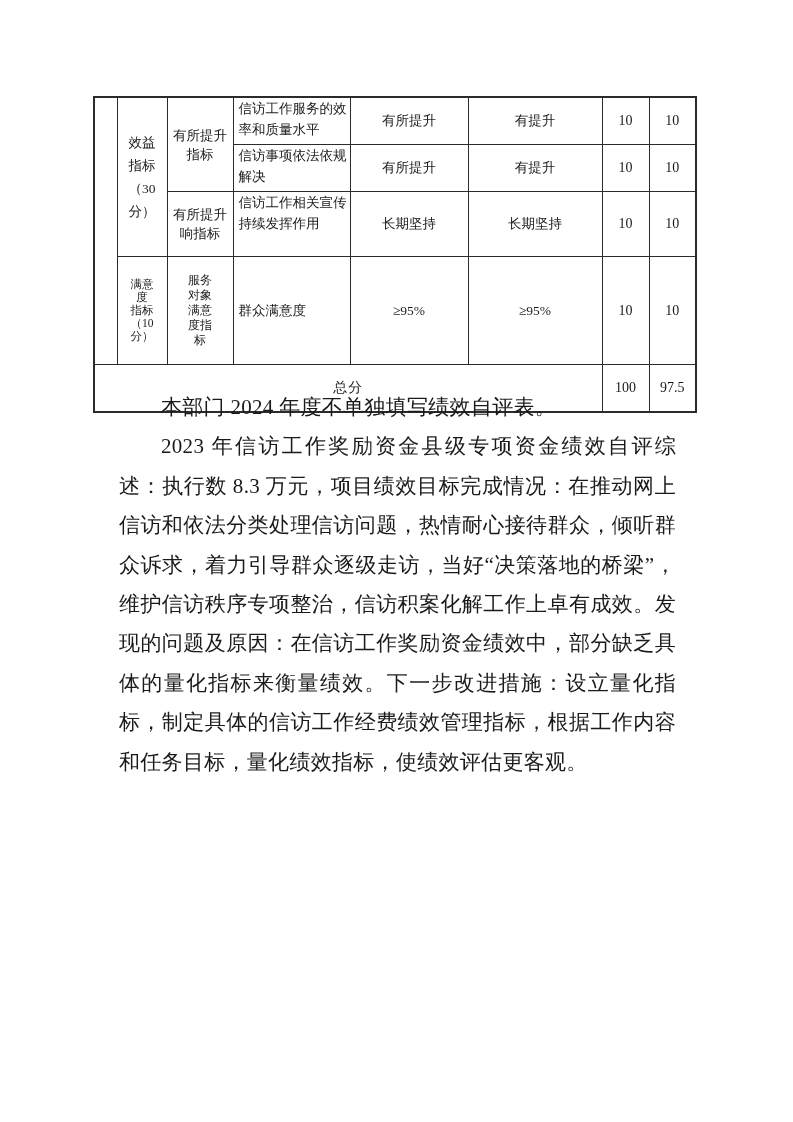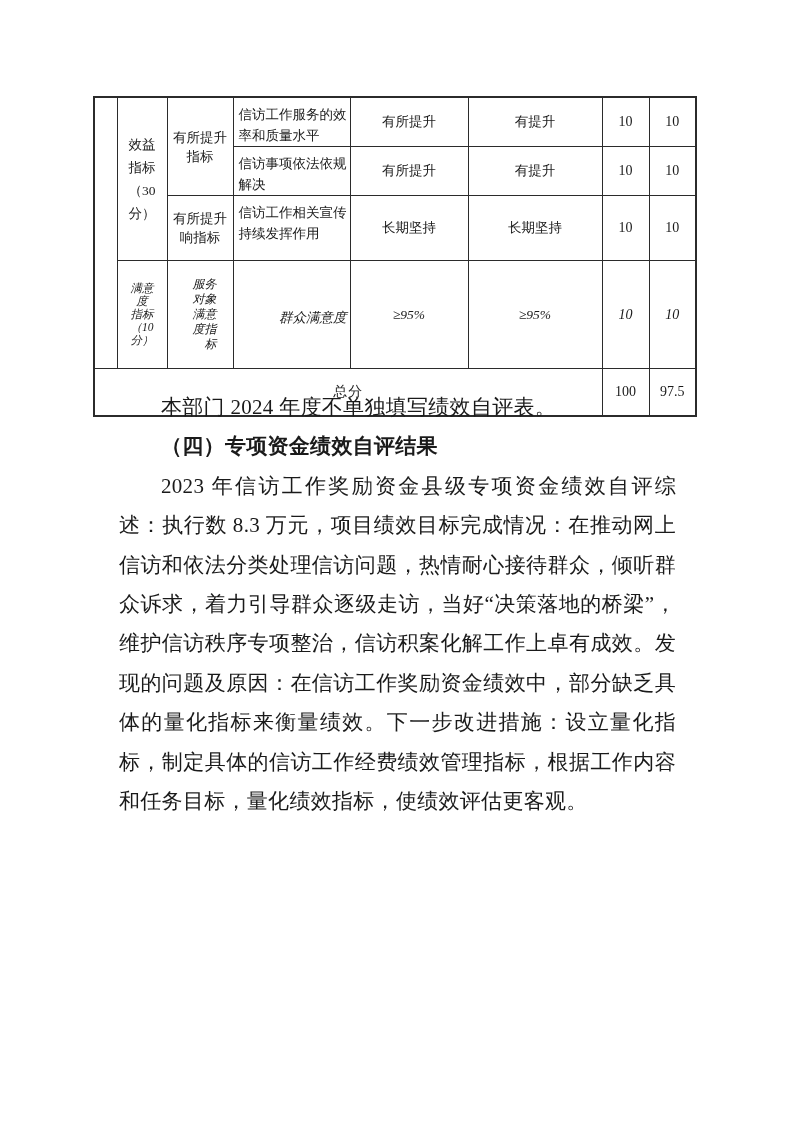--- a/index.html
+++ b/index.html
@@ -30,29 +30,29 @@
     line-height: 20px;
     text-align: center;
     vertical-align: middle;
     padding: 13px 2px;
     white-space: pre-line;
     overflow: hidden;
   }
   tr.r1 { height: 41px; }
   tr.r2 { height: 43px; }
   tr.r3 { height: 63px; }
-  tr.r4 { height: 68px; font-style: italic; }
+  tr.r4 { height: 68px; }
   tr.r5 { height: 39px; margin-left: 46px; }
 
   td.cell-group    { line-height: 23px; }
   td.cell-small    { font-size: 11.5px; line-height: 13px; padding: 0; }
   td.cell-sub      { line-height: 19px; }
-  td.cell-sub-sm   { font-size: 12px; line-height: 15px; padding: 16px; text-align: right; }
-  td.cell-ind      { text-align: left; vertical-align: top; padding: 6px 3px 0 5px; line-height: 21px; }
-  td.cell-ind-mid  { text-align: right; vertical-align: middle; }
+  td.cell-sub-sm   { font-size: 12px; line-height: 15px; padding: 16px; }
+  td.cell-ind      { text-align: left; vertical-align: top; padding: 0 3px 0 5px; line-height: 21px; }
+  td.cell-ind-mid  { text-align: left; vertical-align: middle; }
   td.cell-num      { font-size: 14px; text-align: center; }
   td.cell-total    { font-size: 14px; letter-spacing: 1px; }
 
   
   .body-text {
     position: absolute;
     left: 119px;
     top: 388px;
     width: 557px;
     font-size: 21px;
@@ -131,17 +131,16 @@
       <tr class="r5">
         <td colspan="6" class="cell-total">总分</td>
         <td class="cell-num">100</td>
         <td class="cell-num">97.5</td>
       </tr>
     </tbody>
   </table>
 
   <div class="body-text">
     <p>本部门 2024 年度不单独填写绩效自评表。</p>
-    <p class="heading">（四）专项资金绩效自评结果</p>
     <p>2023 年信访工作奖励资金县级专项资金绩效自评综述：执行数 8.3 万元，项目绩效目标完成情况：在推动网上信访和依法分类处理信访问题，热情耐心接待群众，倾听群众诉求，着力引导群众逐级走访，当好“决策落地的桥梁”，维护信访秩序专项整治，信访积案化解工作上卓有成效。发现的问题及原因：在信访工作奖励资金绩效中，部分缺乏具体的量化指标来衡量绩效。下一步改进措施：设立量化指标，制定具体的信访工作经费绩效管理指标，根据工作内容和任务目标，量化绩效指标，使绩效评估更客观。</p>
   </div>
 
 </div>
 
 </body></html>

